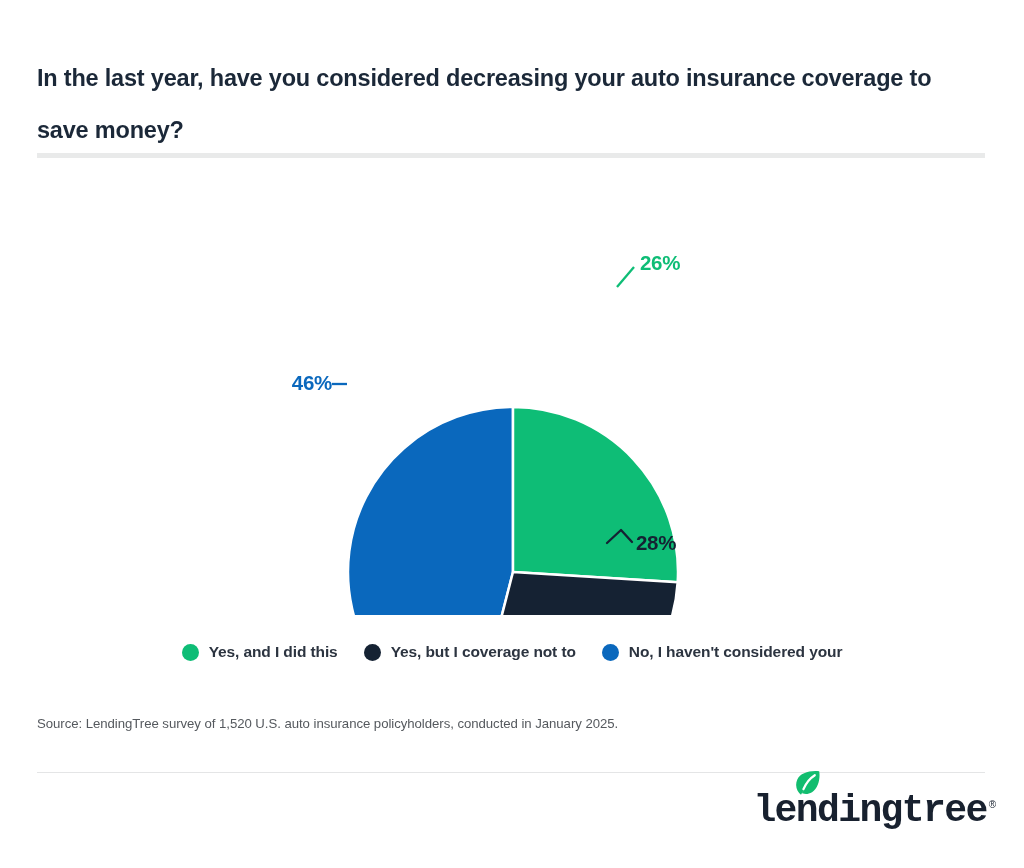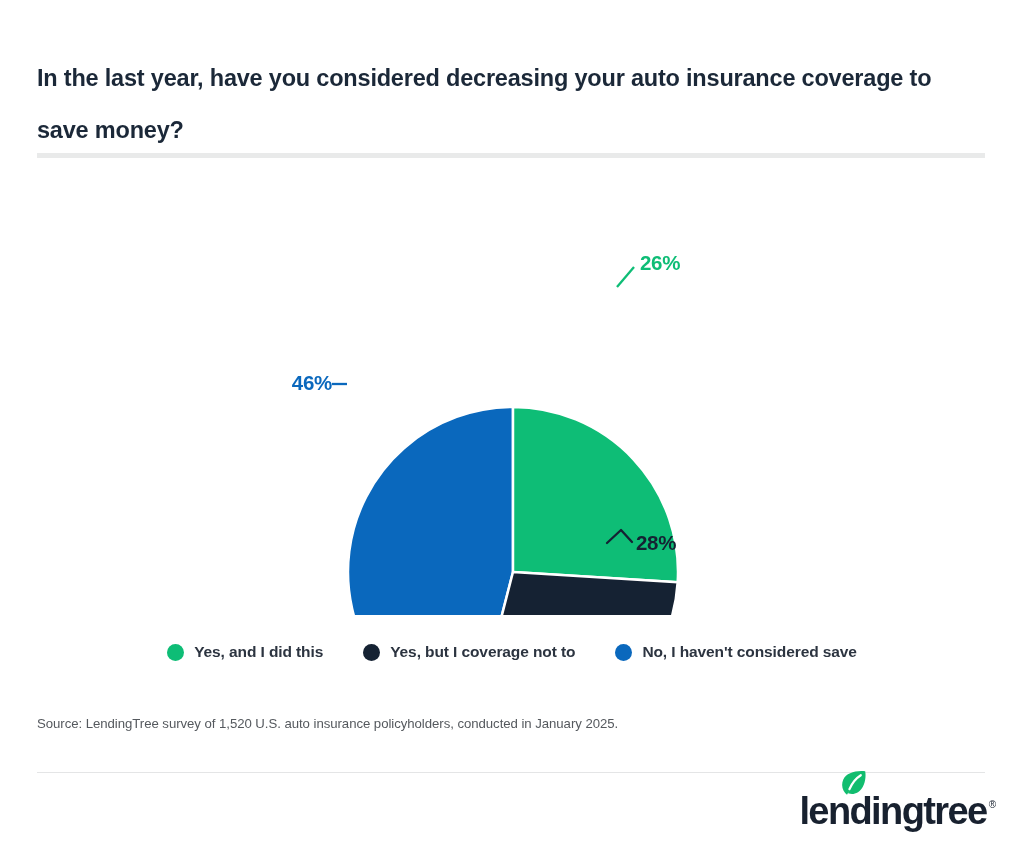--- a/index.html
+++ b/index.html
@@ -67,21 +67,21 @@
 
   
   .legend {
     position: absolute;
     left: 0;
     top: 643px;
     width: 1024px;
     display: flex;
     justify-content: center;
     align-items: center;
-    gap: 40px;
+    gap: 26px;
   }
   .legend-item {
     display: flex;
     align-items: center;
     gap: 10px;
   }
   .legend-swatch {
     width: 17px;
     height: 17px;
     border-radius: 50%;
@@ -127,21 +127,21 @@
     top: 6px;
     display: flex;
     align-items: flex-end;
   }
   .logo-wordmark {
     font-size: 38px;
     font-weight: bold;
     color: #18212f;
     letter-spacing: -1.6px;
     line-height: 1;
-    font-family: Liberation Sans, sans-serif;
+    font-family: Liberation Mono, monospace;
     margin-left: 36px;
   }
   .logo-reg {
     font-size: 10px;
     color: #18212f;
     margin-left: 2px;
     margin-bottom: 20px;
     line-height: 1;
   }
   .logo-leaf {
@@ -196,21 +196,21 @@
       <span class="legend-label">Yes, and I did this</span>
     </div>
 
     <div class="legend-item">
       <span class="legend-swatch" style="background:#152233"></span>
       <span class="legend-label">Yes, but I coverage not to</span>
     </div>
 
     <div class="legend-item">
       <span class="legend-swatch" style="background:#0a68bd"></span>
-      <span class="legend-label">No, I haven't considered save</span>
+      <span class="legend-label">No, I haven't considered your</span>
     </div>
   </div>
 
   <div class="source-note">Source: LendingTree survey of 1,520 U.S. auto insurance policyholders, conducted in January 2025.</div>
 
   <div class="divider-thin"></div>
 
   <div class="footer">
     <div class="logo">
       <span class="logo-wordmark">lendingtree</span>

